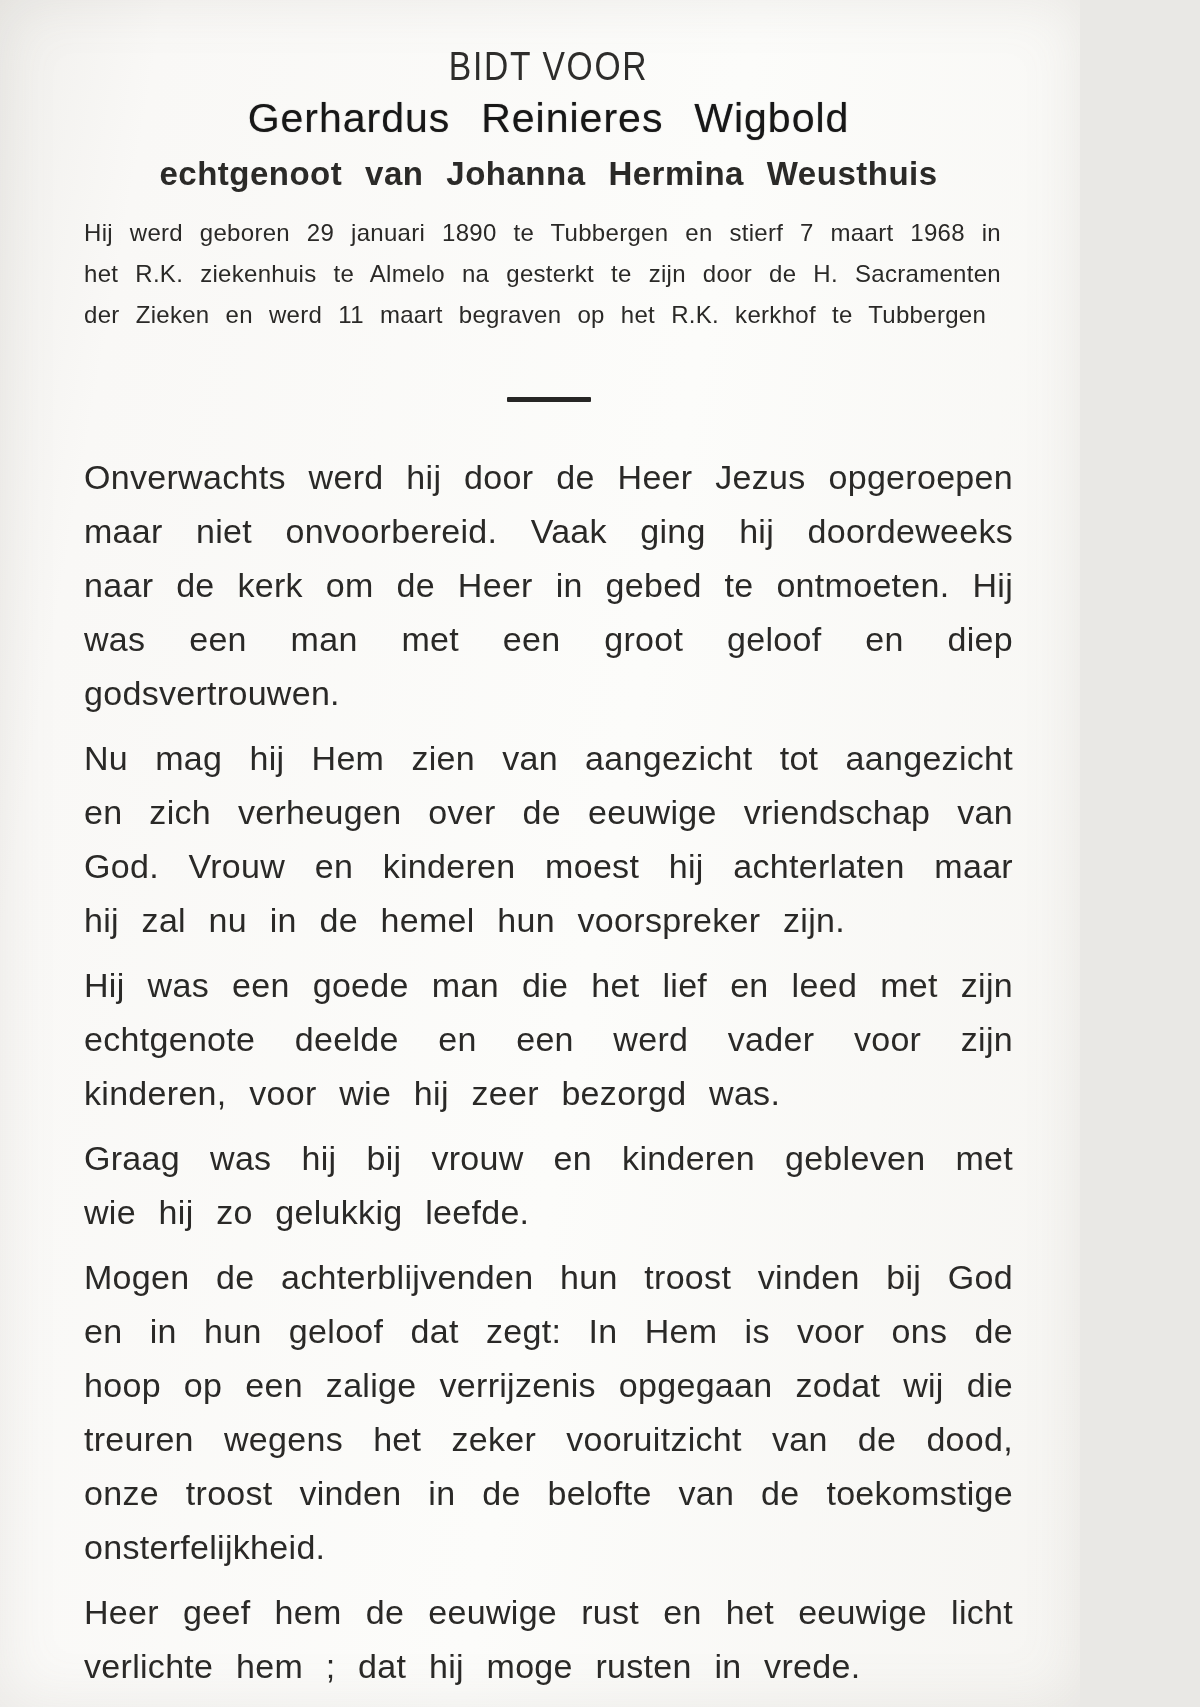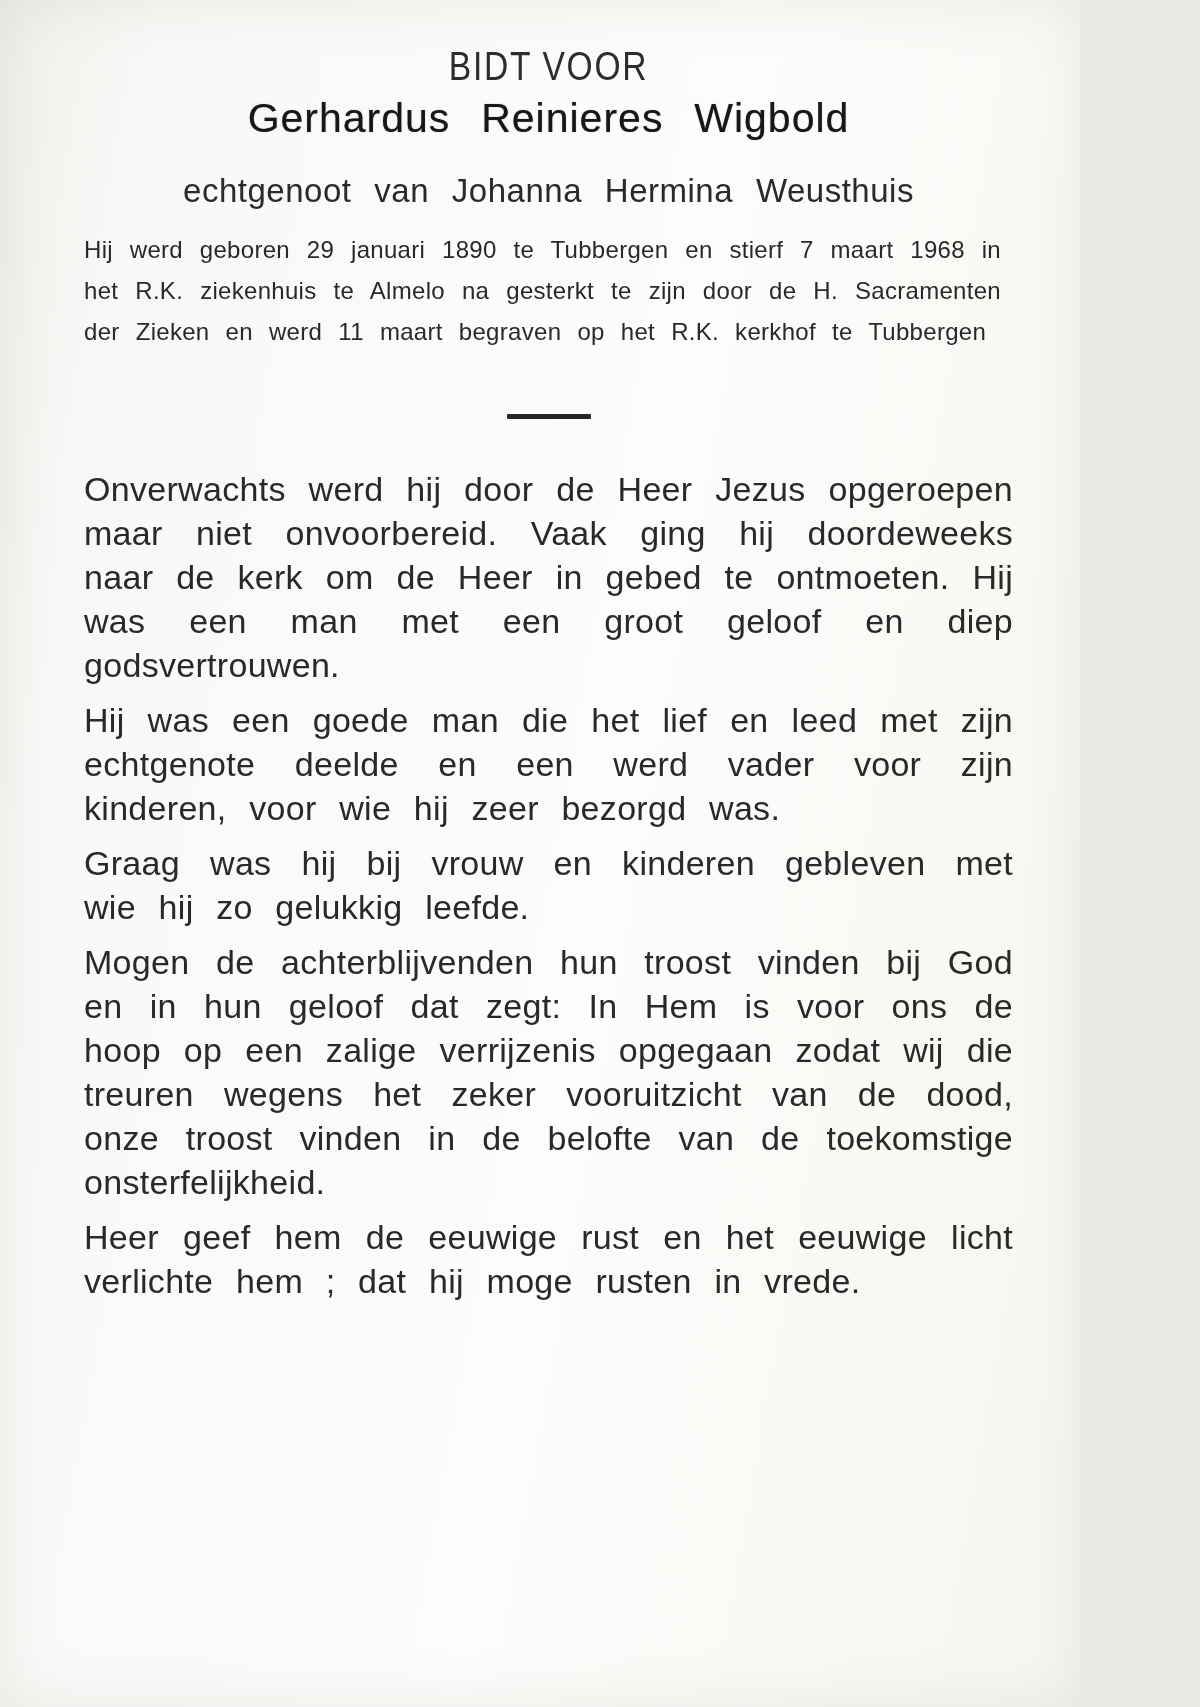--- a/index.html
+++ b/index.html
@@ -38,25 +38,25 @@
     text-align: center;
     font-size: 41px;
     line-height: 56px;
     font-weight: 400;
     letter-spacing: 1px;
     word-spacing: 0.45em;
     color: #171717;
     text-shadow: 0 0 1px rgba(20,20,20,0.55);
   }
   .subtitle {
-    margin-top: 25px;
+    margin-top: 8px;
     text-align: center;
     font-size: 33px;
     line-height: 40px;
-    font-weight: 400;
+    font-weight: 700;
     letter-spacing: 0.5px;
     word-spacing: 0.4em;
     color: #2b2a28;
   }
   .intro {
     margin: 18px 12px 0 0;
     font-size: 24px;
     line-height: 41px;
     letter-spacing: 0.3px;
     word-spacing: 0.38em;
@@ -67,21 +67,21 @@
   .divider {
     width: 84px;
     height: 5px;
     background: #272625;
     margin: 62px auto 48px auto;
     border-radius: 1px;
   }
   .body-text p {
     margin: 0 0 11px 0;
     font-size: 34px;
-    line-height: 44px;
+    line-height: 54px;
     letter-spacing: 0.3px;
     word-spacing: 0.38em;
     text-align: justify;
     text-align-last: left;
     color: #2a2927;
   }
   .body-text p:last-child {
     margin-bottom: 0;
   }
 </style>
@@ -95,19 +95,20 @@
   <div class="name">Gerhardus Reinieres Wigbold</div>
 
   <div class="subtitle">echtgenoot van Johanna Hermina Weusthuis</div>
 
   <p class="intro">Hij werd geboren 29 januari 1890 te Tubbergen en stierf 7 maart 1968 in het R.K. ziekenhuis te Almelo na gesterkt te zijn door de H. Sacramenten der Zieken en werd 11 maart begraven op het R.K. kerkhof te Tubbergen</p>
 
   <div class="divider"></div>
 
   <div class="body-text">
     <p>Onverwachts werd hij door de Heer Jezus opgeroepen maar niet onvoorbereid. Vaak ging hij doordeweeks naar de kerk om de Heer in gebed te ontmoeten. Hij was een man met een groot geloof en diep godsvertrouwen.</p>
+    <p>Nu mag hij Hem zien van aangezicht tot aangezicht en zich verheugen over de eeuwige vriendschap van God. Vrouw en kinderen moest hij achterlaten maar hij zal nu in de hemel hun voorspreker zijn.</p>
     <p>Hij was een goede man die het lief en leed met zijn echtgenote deelde en een werd vader voor zijn kinderen, voor wie hij zeer bezorgd was.</p>
     <p>Graag was hij bij vrouw en kinderen gebleven met wie hij zo gelukkig leefde.</p>
     <p>Mogen de achterblijvenden hun troost vinden bij God en in hun geloof dat zegt: In Hem is voor ons de hoop op een zalige verrijzenis opgegaan zodat wij die treuren wegens het zeker vooruitzicht van de dood, onze troost vinden in de belofte van de toekomstige onsterfelijkheid.</p>
     <p>Heer geef hem de eeuwige rust en het eeuwige licht verlichte hem ; dat hij moge rusten in vrede.</p>
   </div>
 
 </div>
 
 </body></html>

